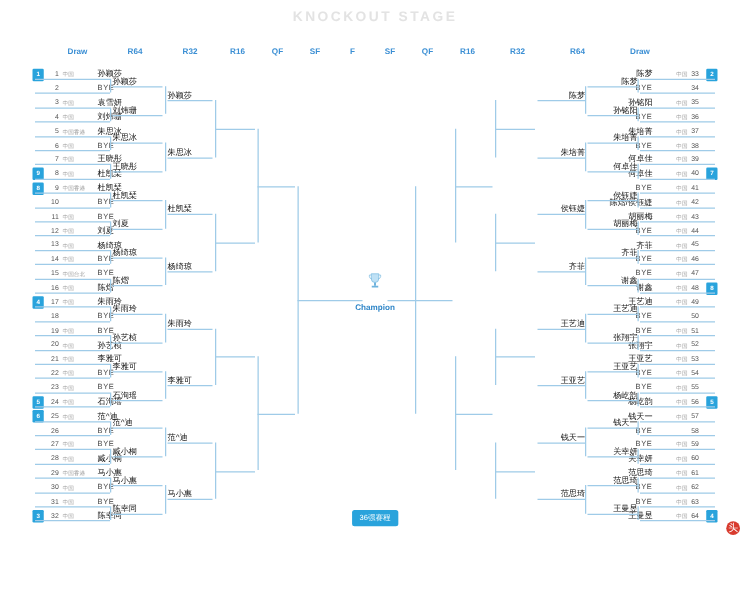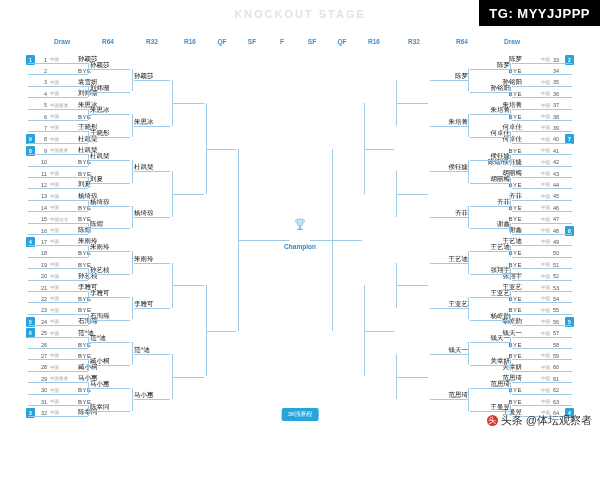--- a/index.html
+++ b/index.html
@@ -84,21 +84,20 @@
   .mirror .num{margin-right:0;margin-left:3px;text-align:left;}
   .mirror .club{margin-right:0;margin-left:2px;text-align:right;}
 </style>
 </head>
 <body>
 
 <div class="sheet">
 
   <div class="wm-top">KNOCKOUT STAGE</div>
 
-  <div class="tg-badge">TG: MYYJJPPP</div>
 
   <div class="hdr" id="hdrRow">
       <span style="left: 62px;">Draw</span>
       <span style="left: 108px;">R64</span>
       <span style="left: 152px;">R32</span>
       <span style="left: 190px;">R16</span>
       <span style="left: 222px;">QF</span>
       <span style="left: 252px;">SF</span>
       <span style="left: 282px;">F</span>
       <span style="left: 312px;">SF</span>
@@ -837,16 +836,15 @@
     <path d="M3 2H1.5v1.5A2 2 0 0 0 3.5 5M9 2h1.5v1.5A2 2 0 0 1 8.5 5" fill="none" stroke="#6fb3dd" stroke-width=".5"></path>
     <rect x="5.2" y="8" width="1.6" height="2.6" fill="#6fb3dd"></rect>
     <rect x="3.4" y="10.6" width="5.2" height="1.4" fill="#6fb3dd"></rect>
   </svg>
 
   <div class="footer-tag" style="left:300px;top:408px;">36强赛程</div>
 
 
   <div class="source">
     <span class="ball">头</span>
-    <span>头条 @体坛观察者</span>
   </div>
 
 </div>
 
 </body></html>

